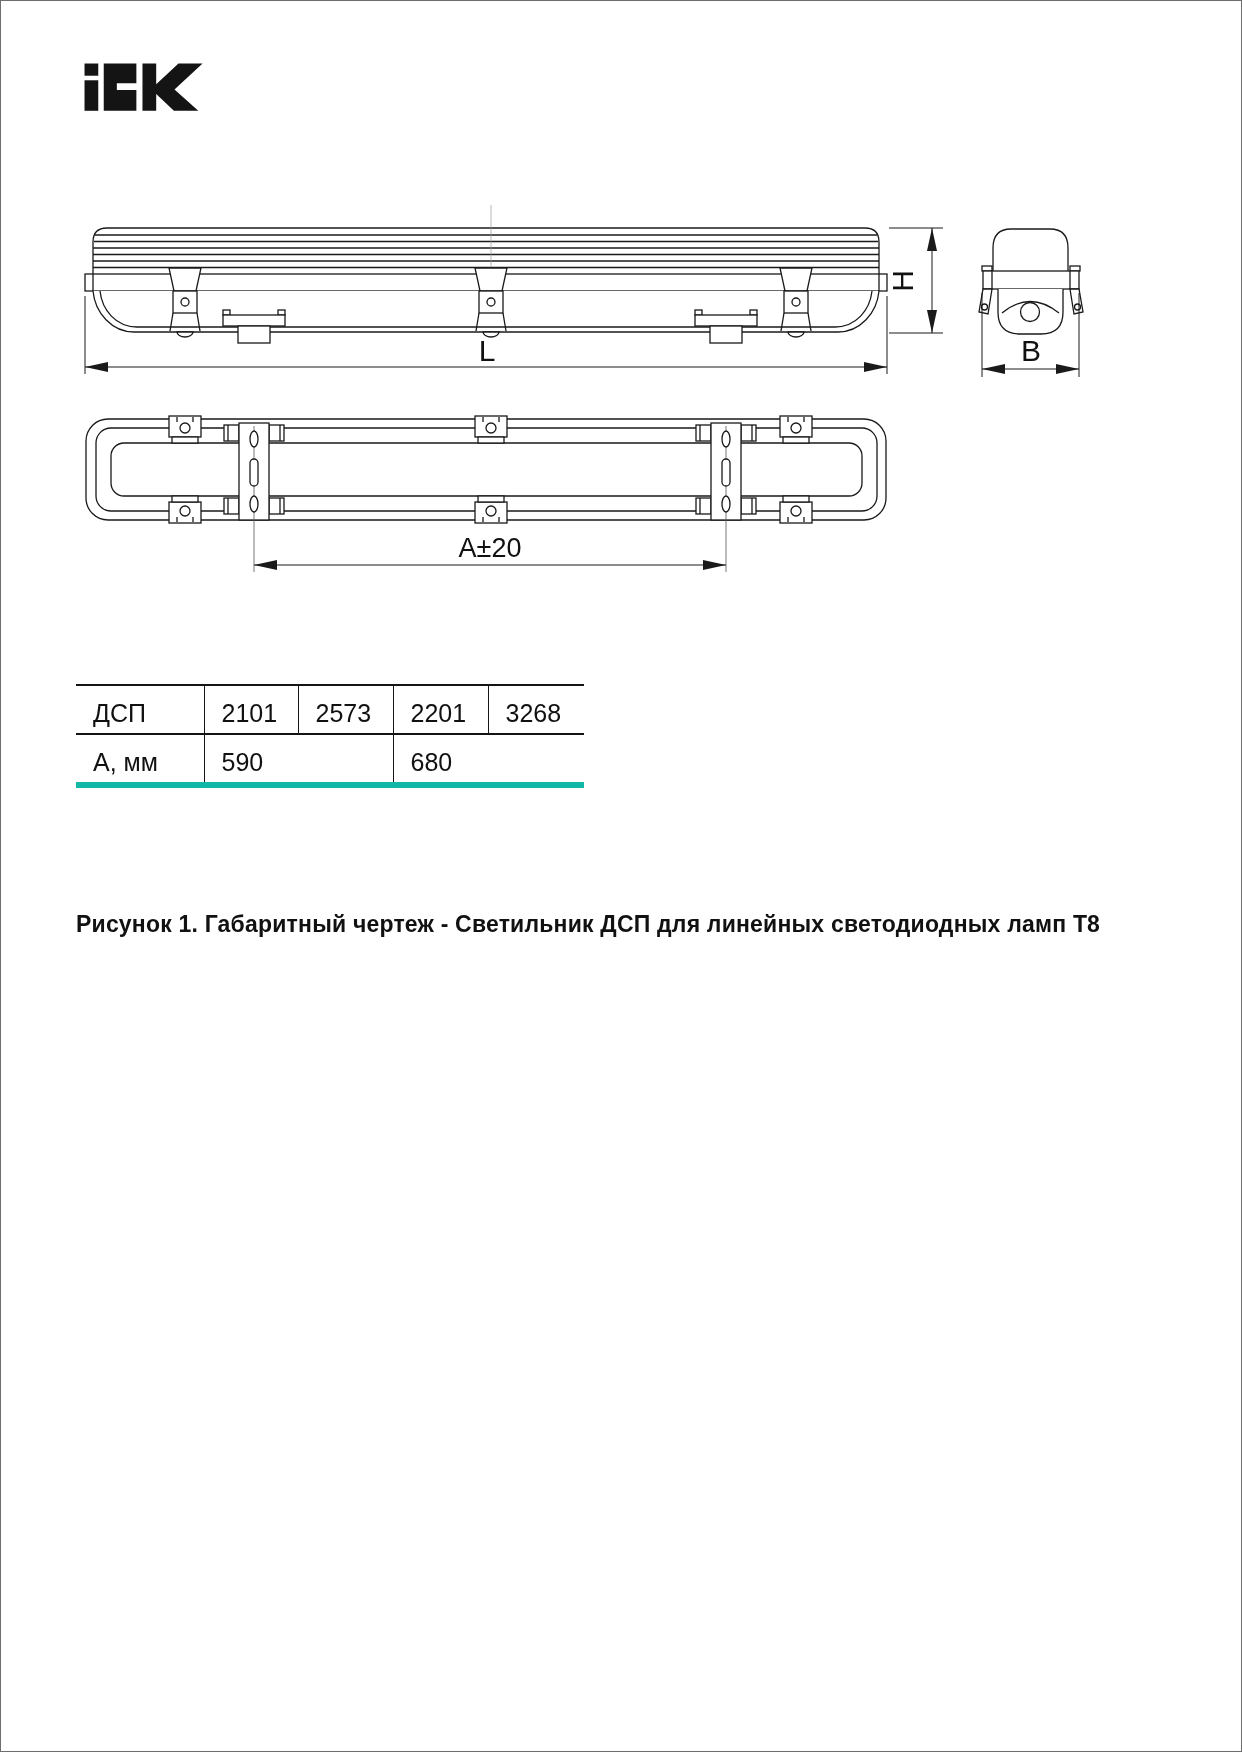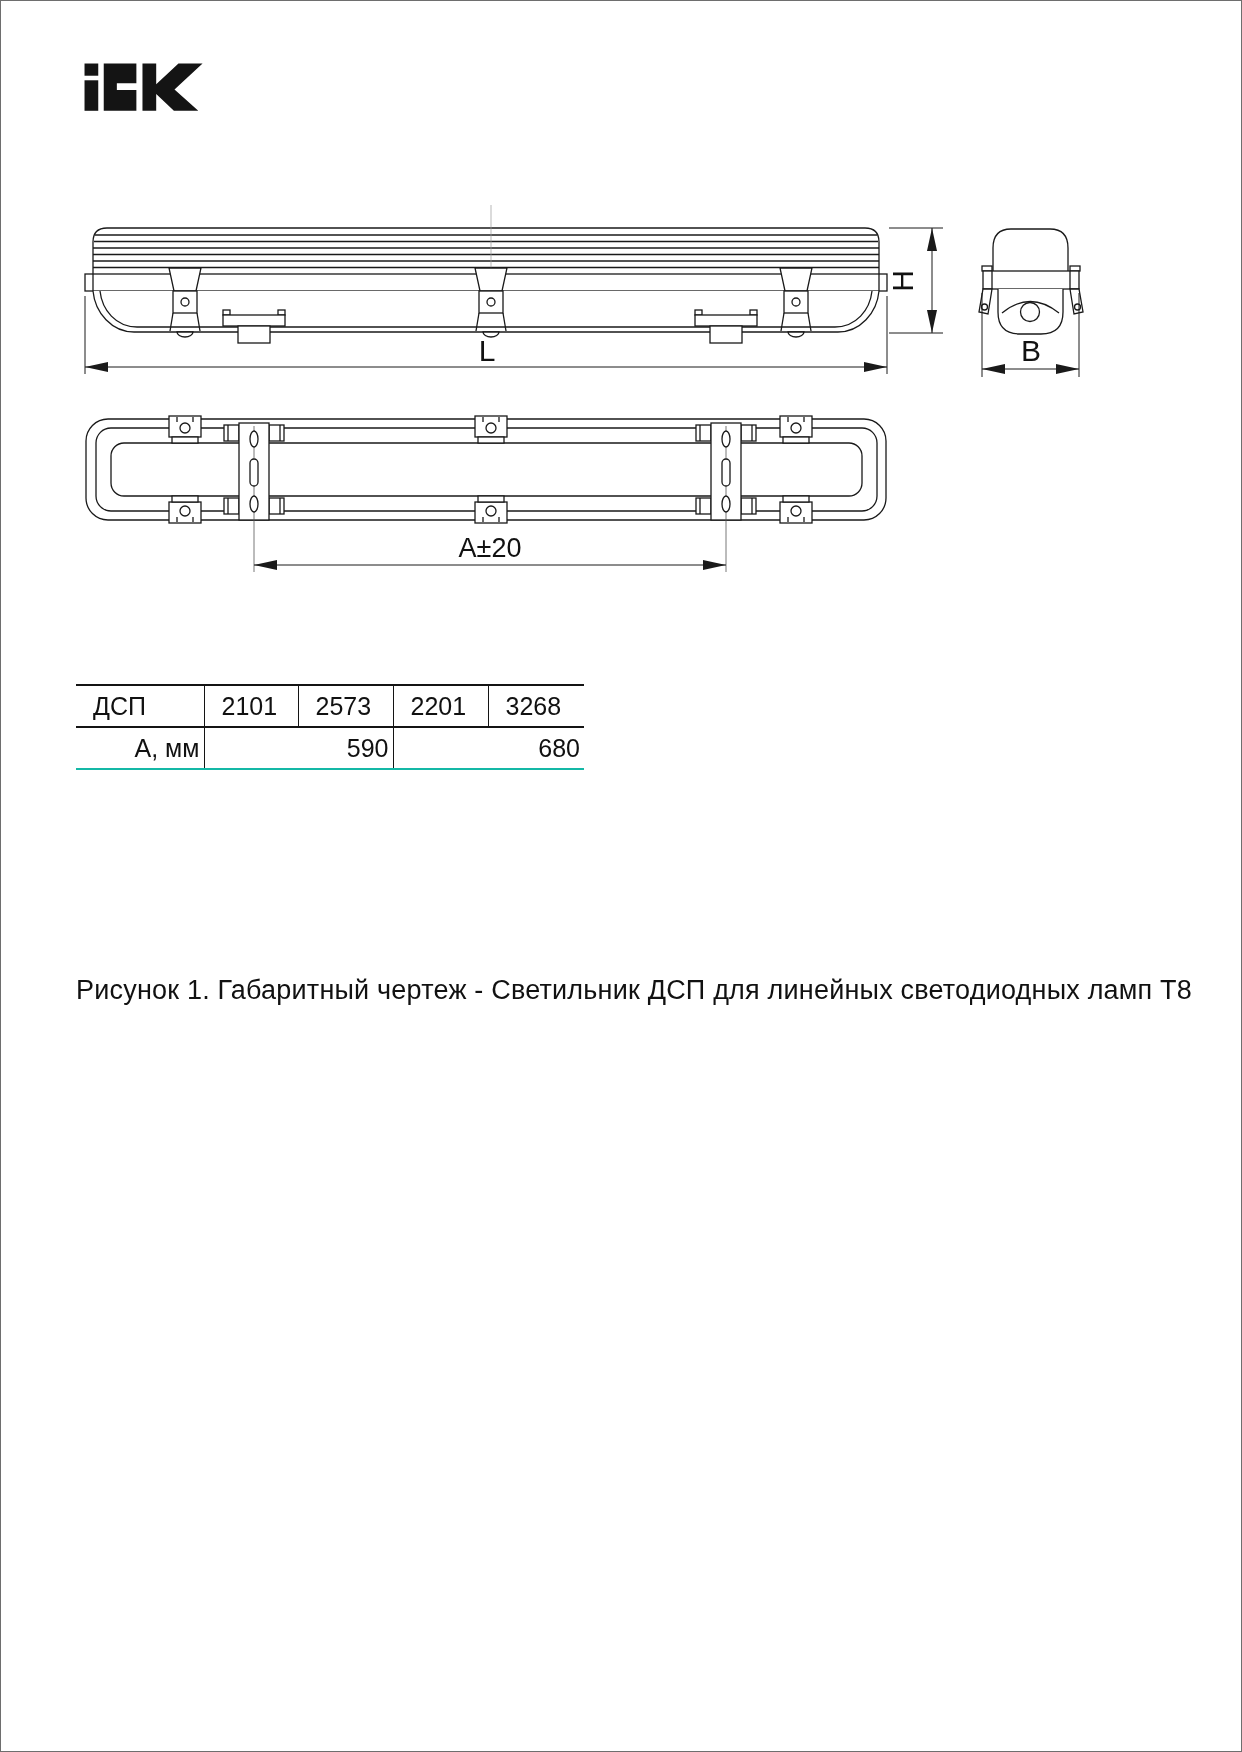--- a/index.html
+++ b/index.html
@@ -18,33 +18,34 @@
   .drawing{position:absolute;left:0;top:0;width:1242px;height:620px;}
   .dims-table{
     position:absolute;left:75px;top:683px;
     border-collapse:collapse;
     table-layout:fixed;
     width:508px;
     font-size:25px;
   }
   .dims-table td{
     height:40px;
-    padding:0 4px 0 17px;
+    padding:7px 4px 0 17px;
     border-top:2px solid #141414;
     vertical-align:middle;
     white-space:nowrap;
     overflow:hidden;
   }
-  .dims-table tr:last-child td{border-bottom:2px solid #14b8a6;text-align:right;}
+  .dims-table tr:last-child td{border-bottom:6px solid #14b8a6;}
   .dims-table td + td{border-left:1.5px solid #141414;}
   .caption{
-    position:absolute;left:75px;top:974px;
-    font-size:27px;
+    position:absolute;left:75px;top:910px;
+    font-size:23px;
     letter-spacing:0.2px;
     white-space:nowrap;
+    font-weight:bold;
   }
   svg text{font-family:"Liberation Sans", sans-serif;fill:#111;}
 </style>
 </head>
 <body>
 
 <div class="page">
 
   <div class="logo">
     <svg width="122" height="60" viewBox="20 28 400 168">

